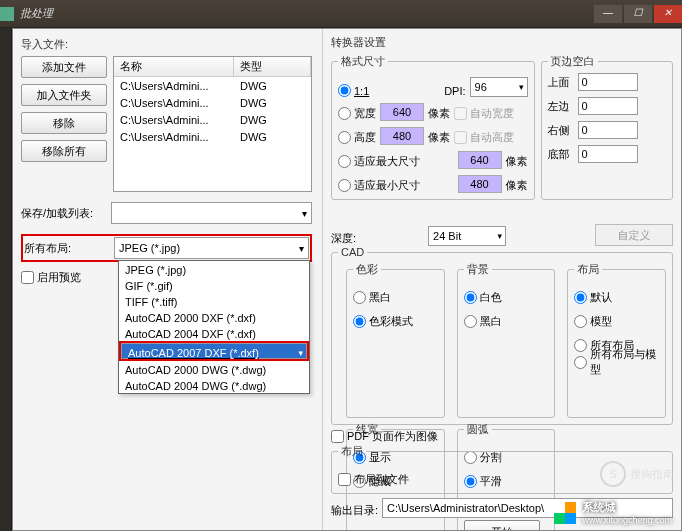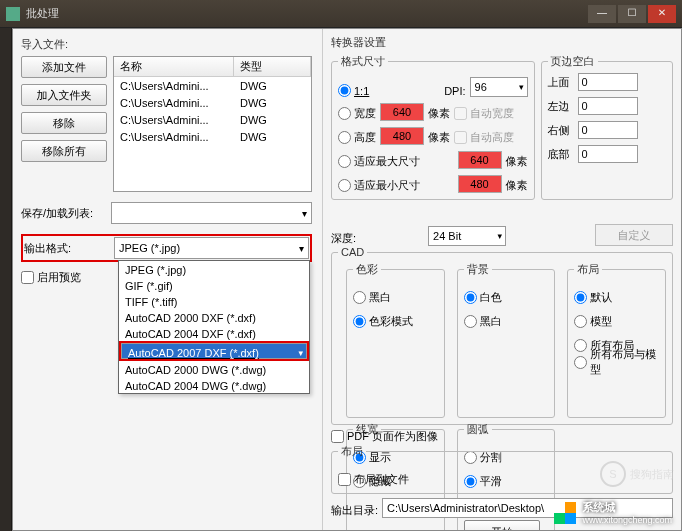--- a/index.html
+++ b/index.html
@@ -1,17 +1,17 @@
 <!DOCTYPE html>
 <html><head>
 <meta charset="utf-8">
 <style>
 * { box-sizing: border-box; margin: 0; padding: 0; font-family: "Microsoft YaHei", SimSun, sans-serif; font-size: 11px; }
 body { background: #3a3430; width: 682px; height: 531px; overflow: hidden; position: relative; }
-.titlebar { height: 28px; background: linear-gradient(#4a4238, #3c352d); color: #ddd; display: flex; align-items: center; padding: 0 6px; border-bottom: 1px solid #222; }
+.titlebar { height: 28px; background: linear-gradient(#4a4238, #3c352d); color: #ddd; display: flex; align-items: center; padding: 0 0; border-bottom: 1px solid #222; font-style: italic; }
 .titlebar .ico { width: 14px; height: 14px; background: #5a8; margin-right: 6px; }
 .titlebar .winbtns { margin-left: auto; display: flex; }
 .titlebar .wb { width: 28px; height: 18px; background: #5a5248; text-align: center; line-height: 16px; color: #eee; margin-left: 2px; font-size: 10px; }
 .titlebar .wb.close { background: #c0392b; }
 .outer { display: flex; height: calc(100% - 28px); }
 .leftstrip { width: 12px; background: #2e2a26; border-right: 1px solid #1a1714; color: #888; font-size: 9px; writing-mode: vertical-lr; }
 .dialog { flex: 1; background: #f4f4f4; border: 1px solid #888; display: flex; }
 .leftpane { width: 310px; padding: 8px 10px 8px 8px; border-right: 1px solid #ccc; display: flex; flex-direction: column; }
 .rightpane { flex: 1; padding: 6px 8px; display: flex; flex-direction: column; overflow: hidden; }
 
@@ -38,21 +38,21 @@
 .dropdown-open { position: absolute; left: 118px; top: 260px; width: 192px; background: #fff; border: 1px solid #666; z-index: 5; box-shadow: 2px 2px 4px rgba(0,0,0,.2); }
 .dropdown-open .opt { padding: 2px 6px; height: 16px; line-height: 14px; cursor: pointer; white-space: nowrap; }
 .dropdown-open .opt.sel { background: #2a6fc9; color: #fff; }
 .ddwrap { border: 2px solid #d00; padding: 0; text-decoration: underline; }
 
 fieldset { border: 1px solid #bbb; border-radius: 3px; padding: 4px 6px 6px; margin-bottom: 4px; }
 fieldset > legend { padding: 0 3px; color: #333; font-size: 11px; }
 .gridrow { display: flex; align-items: flex-end; height: 24px; gap: 4px; }
 .radio, .chk { display: inline-flex; align-items: center; gap: 3px; }
 .radio input, .chk input { margin: 0; }
-.numbox { width: 44px; height: 18px; border: 1px solid #aaa; background: #ef4444; text-align: center; line-height: 16px; }
+.numbox { width: 44px; height: 18px; border: 1px solid #aaa; background: #c4b5fd; text-align: center; line-height: 16px; }
 .sel { height: 20px; border: 1px solid #999; background: #fff; padding: 0 14px 0 4px; line-height: 18px; position: relative; min-width: 58px; }
 .sel::after { content: "▾"; position: absolute; right: 3px; font-size: 9px; }
 
 .marginsgrp { display: flex; flex-direction: column; gap: 6px; }
 .mrow { display: flex; align-items: center; }
 .mrow .ml { width: 30px; }
 .mrow input { width: 60px; height: 18px; border: 1px solid #999; padding: 0 3px; }
 
 .cadcols { display: flex; gap: 12px; padding-left: 8px; }
 .cadcol { flex: 1; }
@@ -120,21 +120,21 @@
           </div>
         </div>
       </div>
 
       <div class="rowline">
         <span class="lab">保存/加载列表:</span>
         <div class="dd"></div>
       </div>
 
       <div class="rowline redbox" style="margin-top:10px">
-        <span class="lab">输出格式:</span>
+        <span class="lab">所有布局:</span>
         <div class="dd">
             <span>JPEG (*.jpg)</span>
           </div>
       </div>
 
       <div class="rowline" style="margin-top:8px">
         <label class="chk">
             <input type="checkbox" style="">
             <span>启用预览</span>
           </label>

